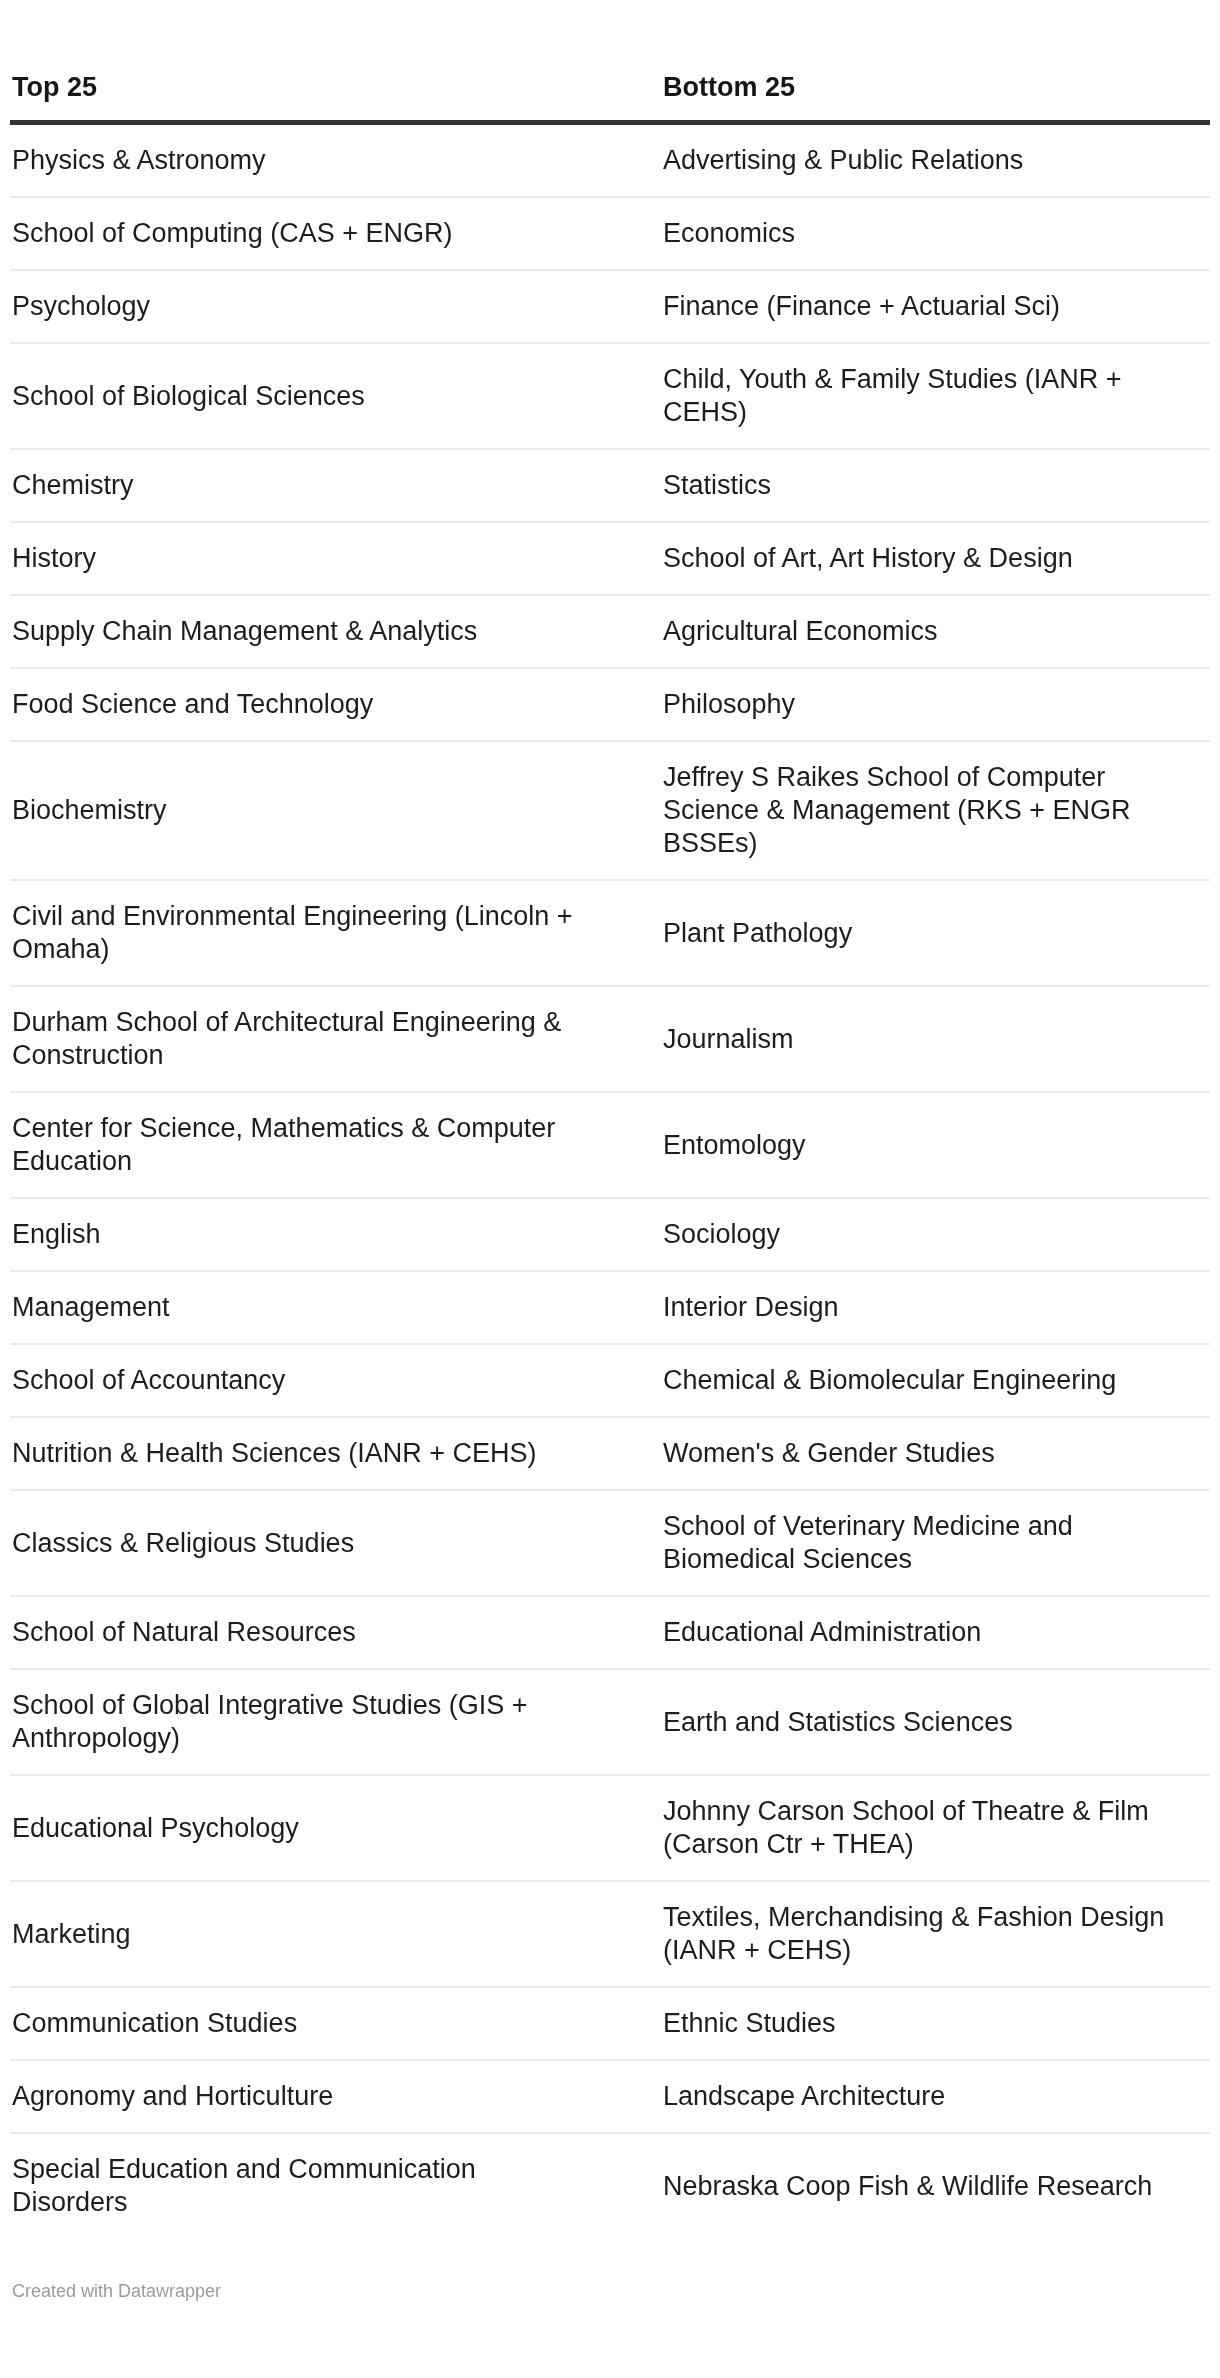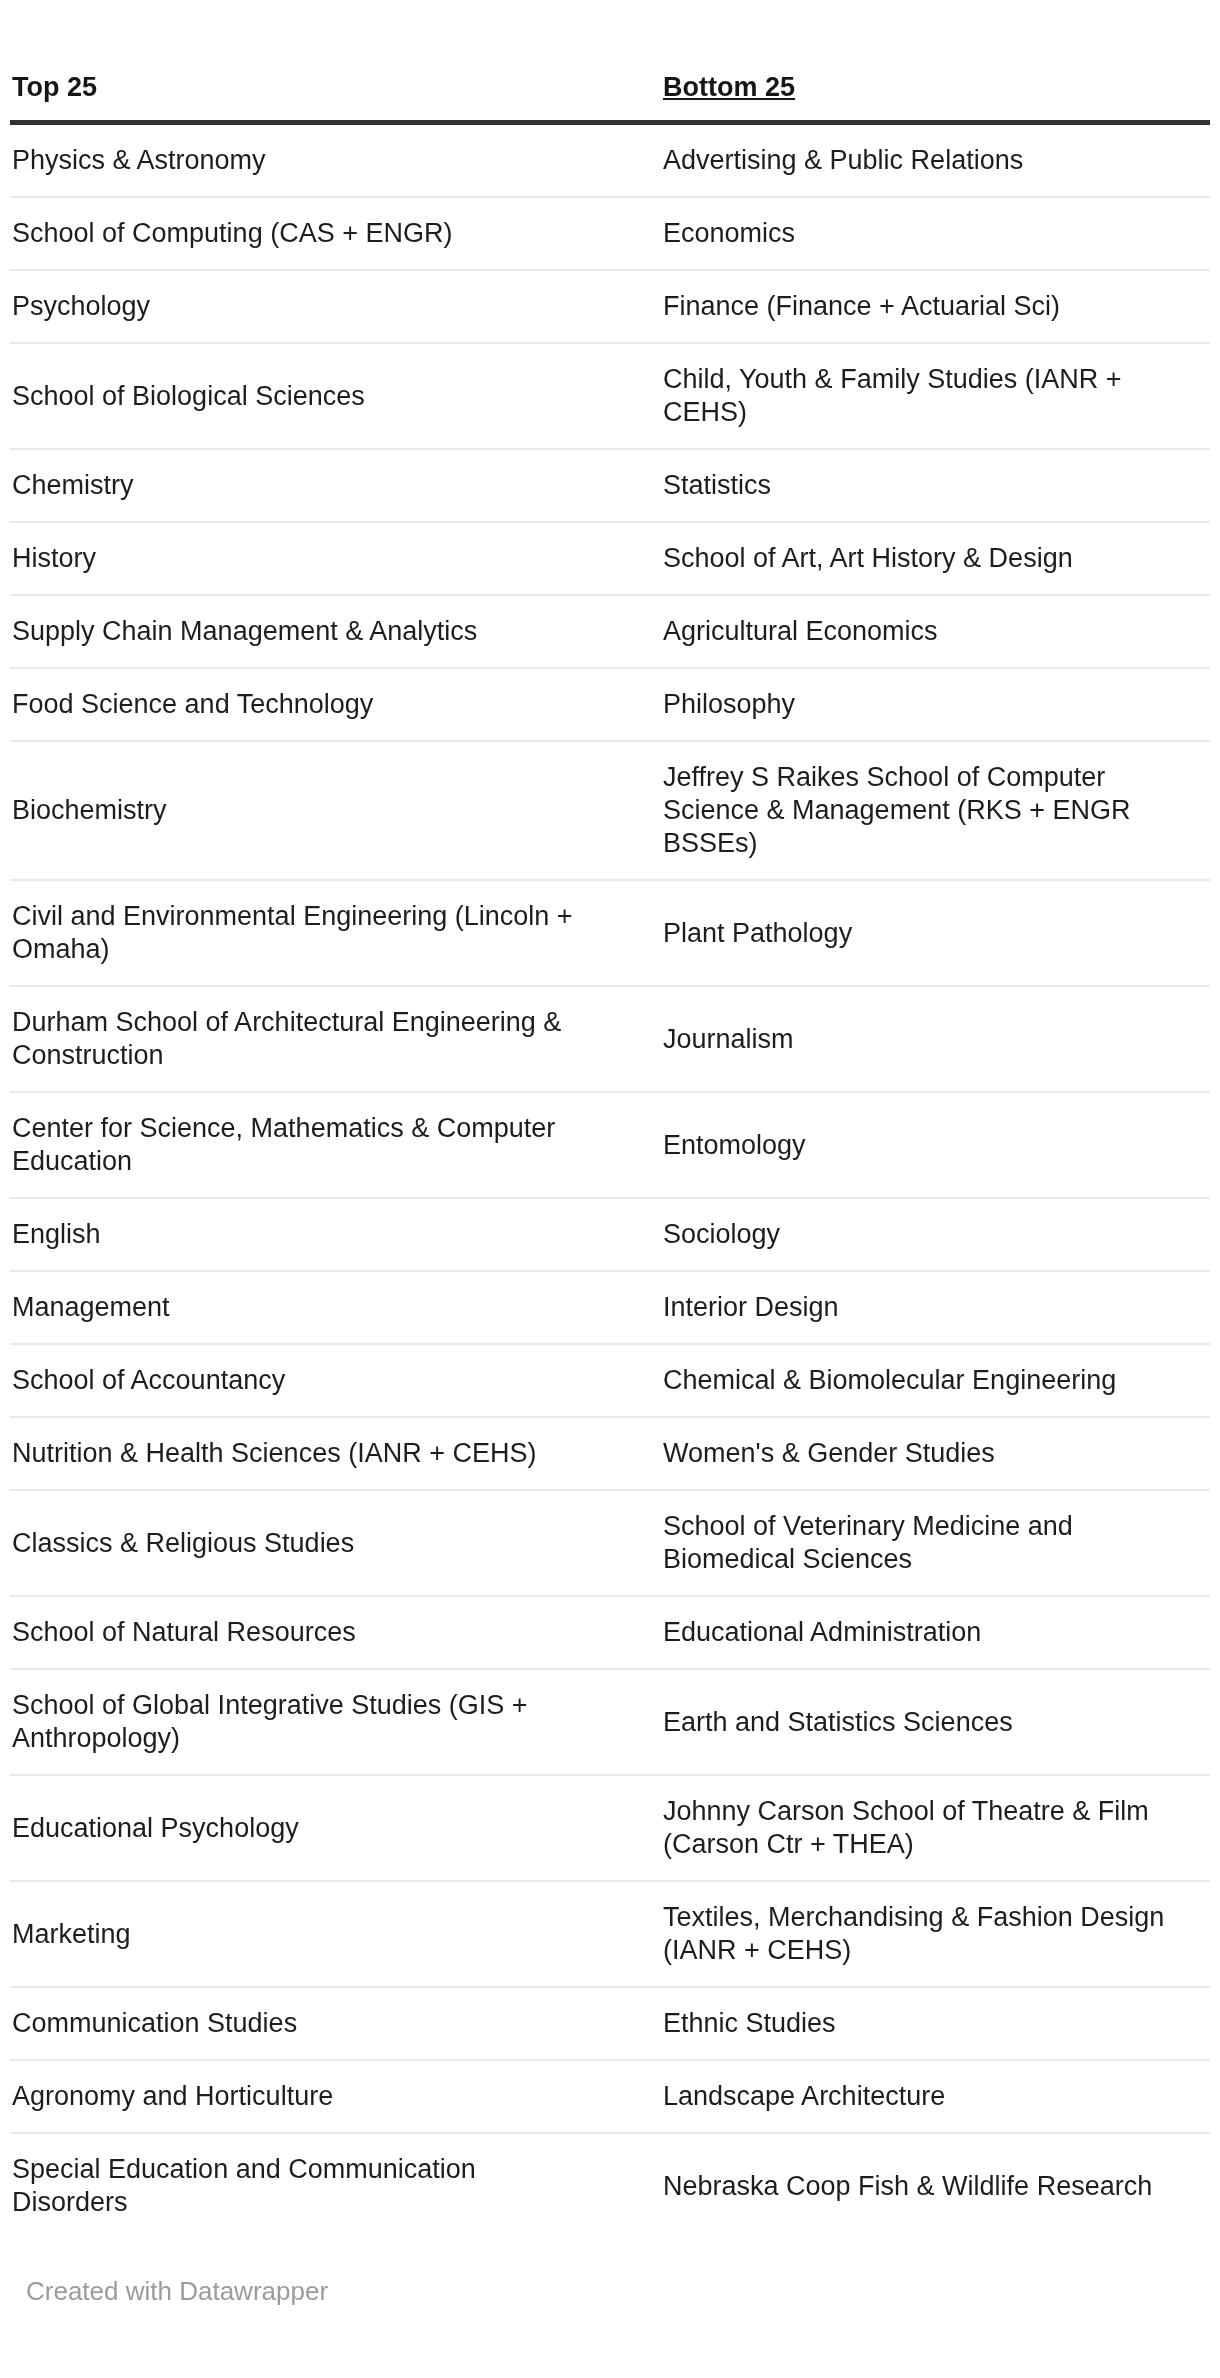--- a/index.html
+++ b/index.html
@@ -32,36 +32,36 @@
   th {
     font-size: 27px;
     line-height: 33px;
     font-weight: 700;
     color: var(--header-text);
     text-align: left;
     vertical-align: bottom;
     border-bottom: 5px solid var(--header-rule);
   }
   th.col-top    { width: 636px; padding: 45px 49px 16px 2px; }
-  th.col-bottom { width: 564px; padding: 71px 4px 16px 17px; text-decoration: underline; }
+  th.col-bottom { width: 564px; padding: 71px 4px 16px 17px; }
   td {
     font-size: 27px;
     line-height: 33px;
     font-weight: 400;
     color: var(--body-text);
     vertical-align: middle;
   }
   td.col-top    { padding: 19px 49px 19px 2px; }
   td.col-bottom { padding: 19px 4px 19px 17px; }
   tbody tr + tr td {
     border-top: 2px solid var(--row-divider);
   }
   .credit {
-    margin: 40px 0 0 16px;
-    font-size: 26px;
+    margin: 40px 0 0 2px;
+    font-size: 18px;
     line-height: 26px;
     color: var(--footer-text);
     text-decoration: none;
     display: inline-block;
   }
 </style>
 </head>
 <body>
 
 <div class="chart-wrap">

